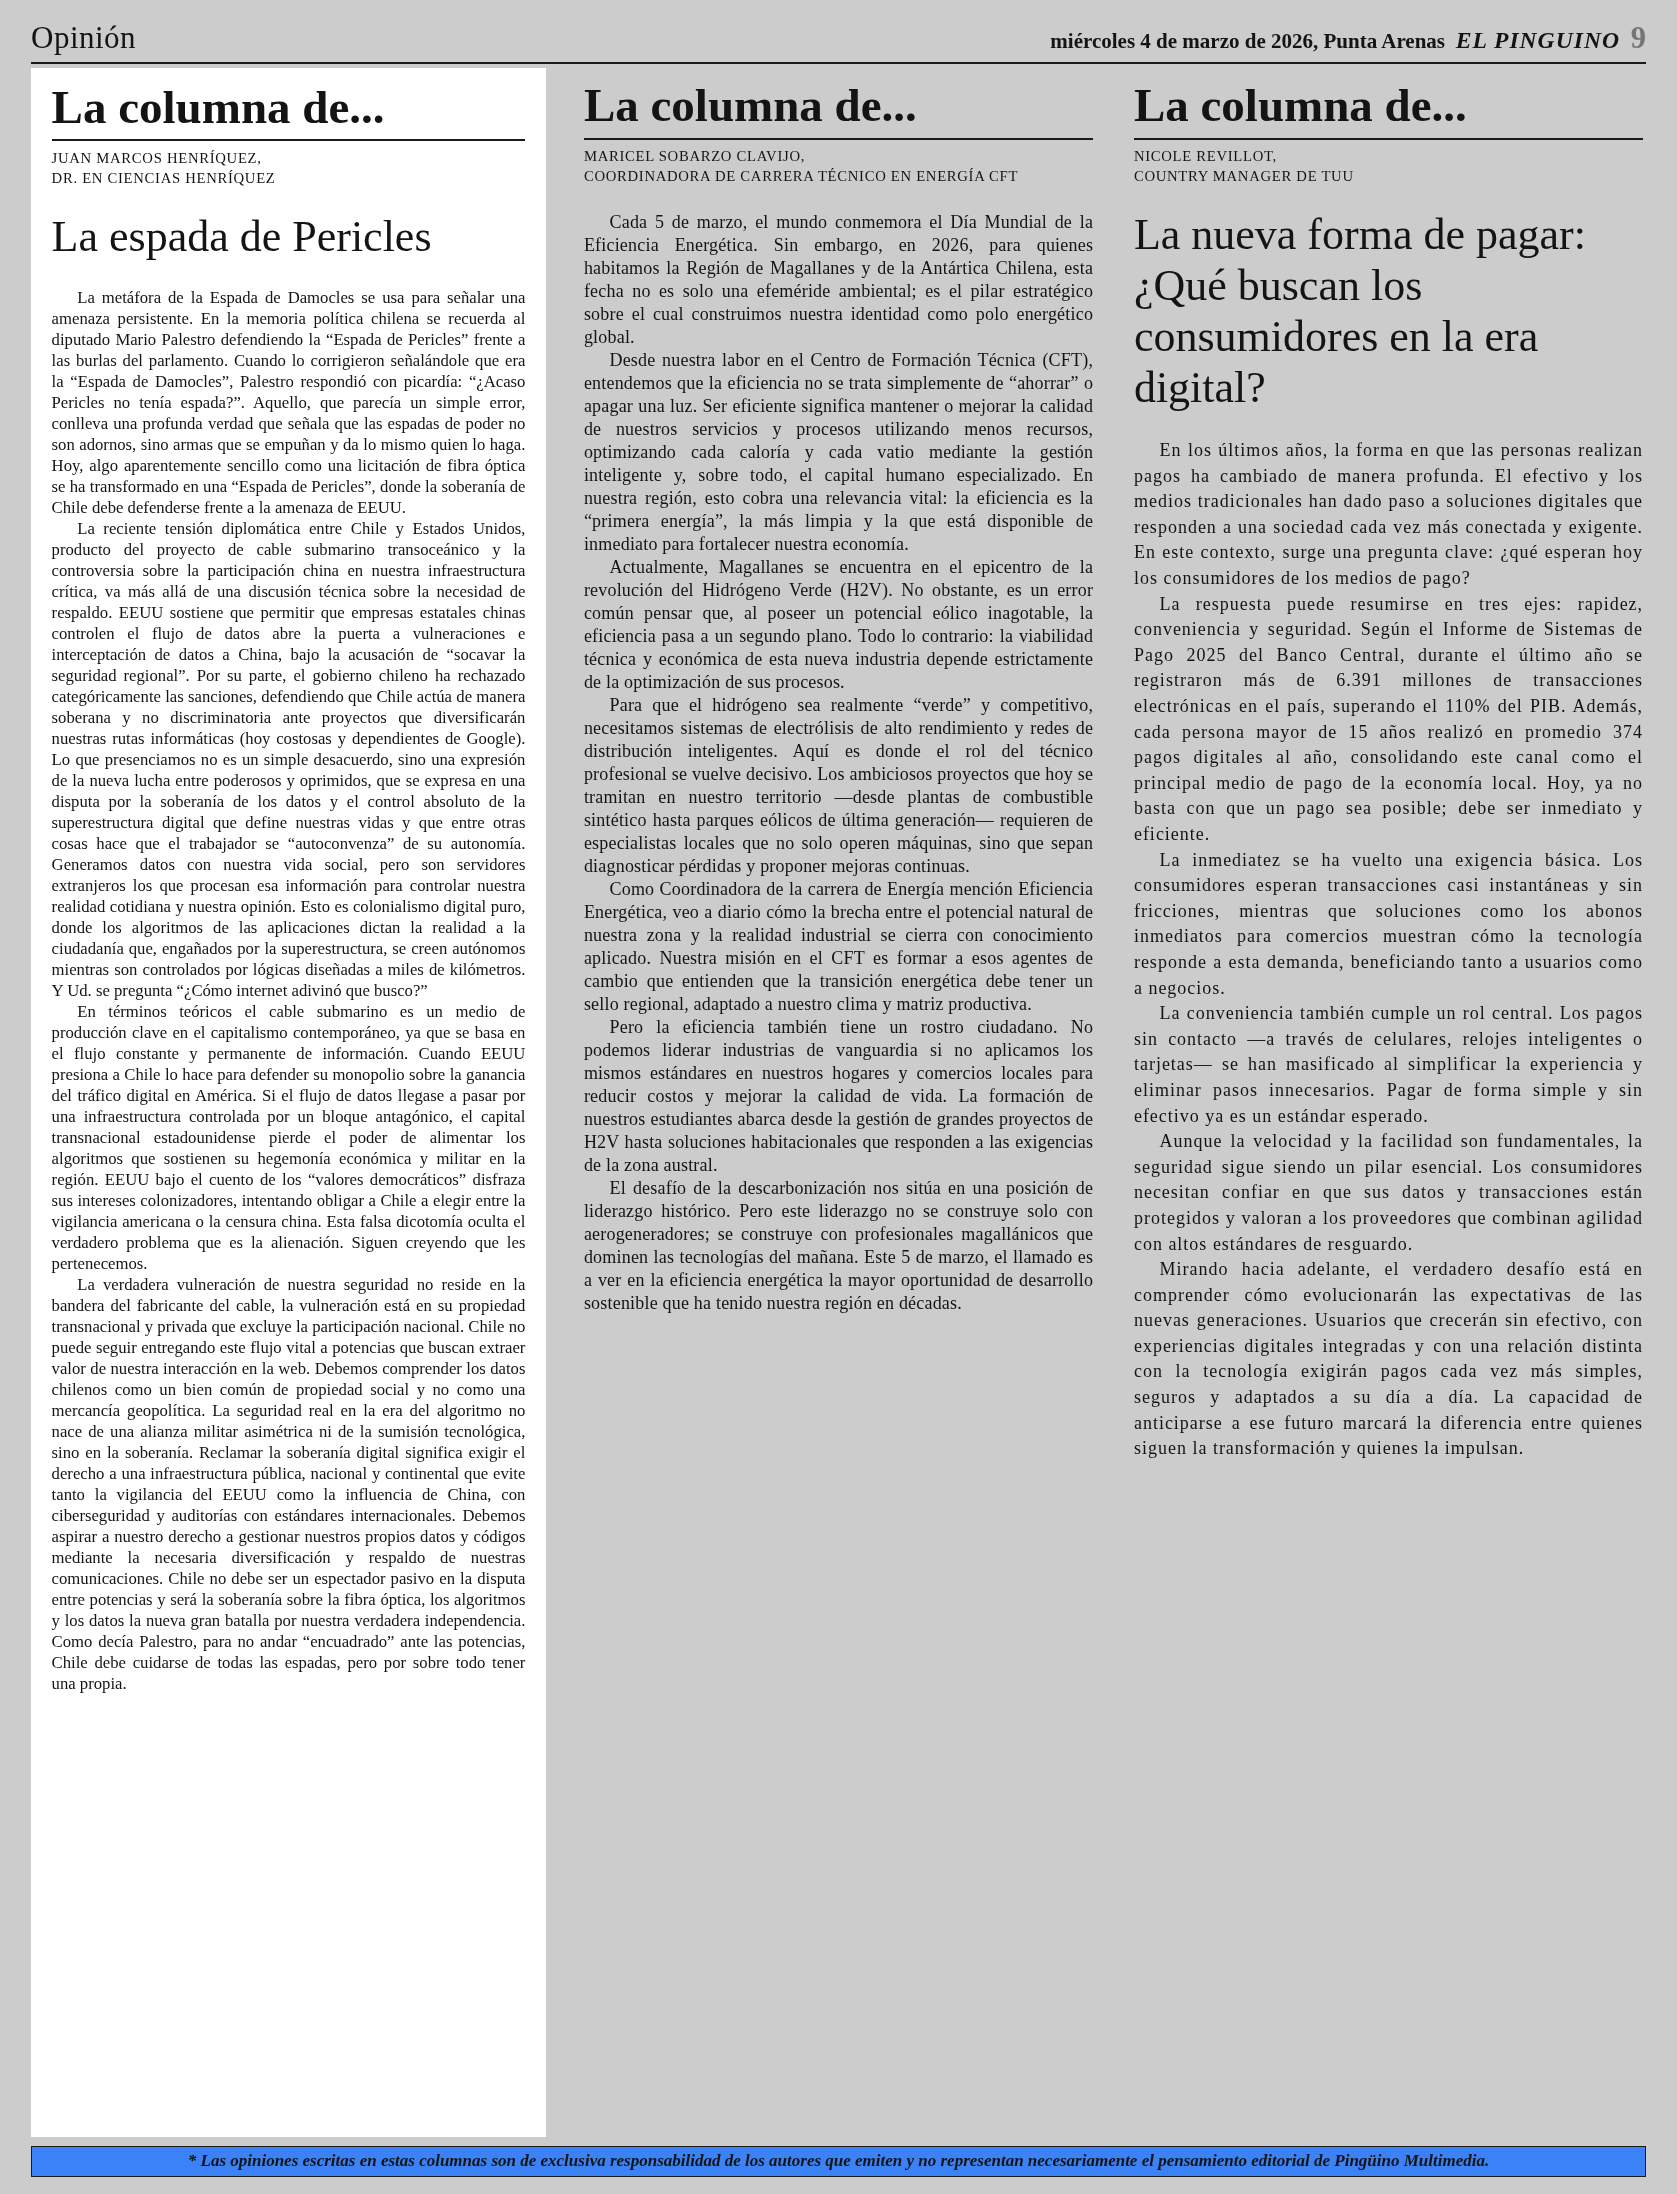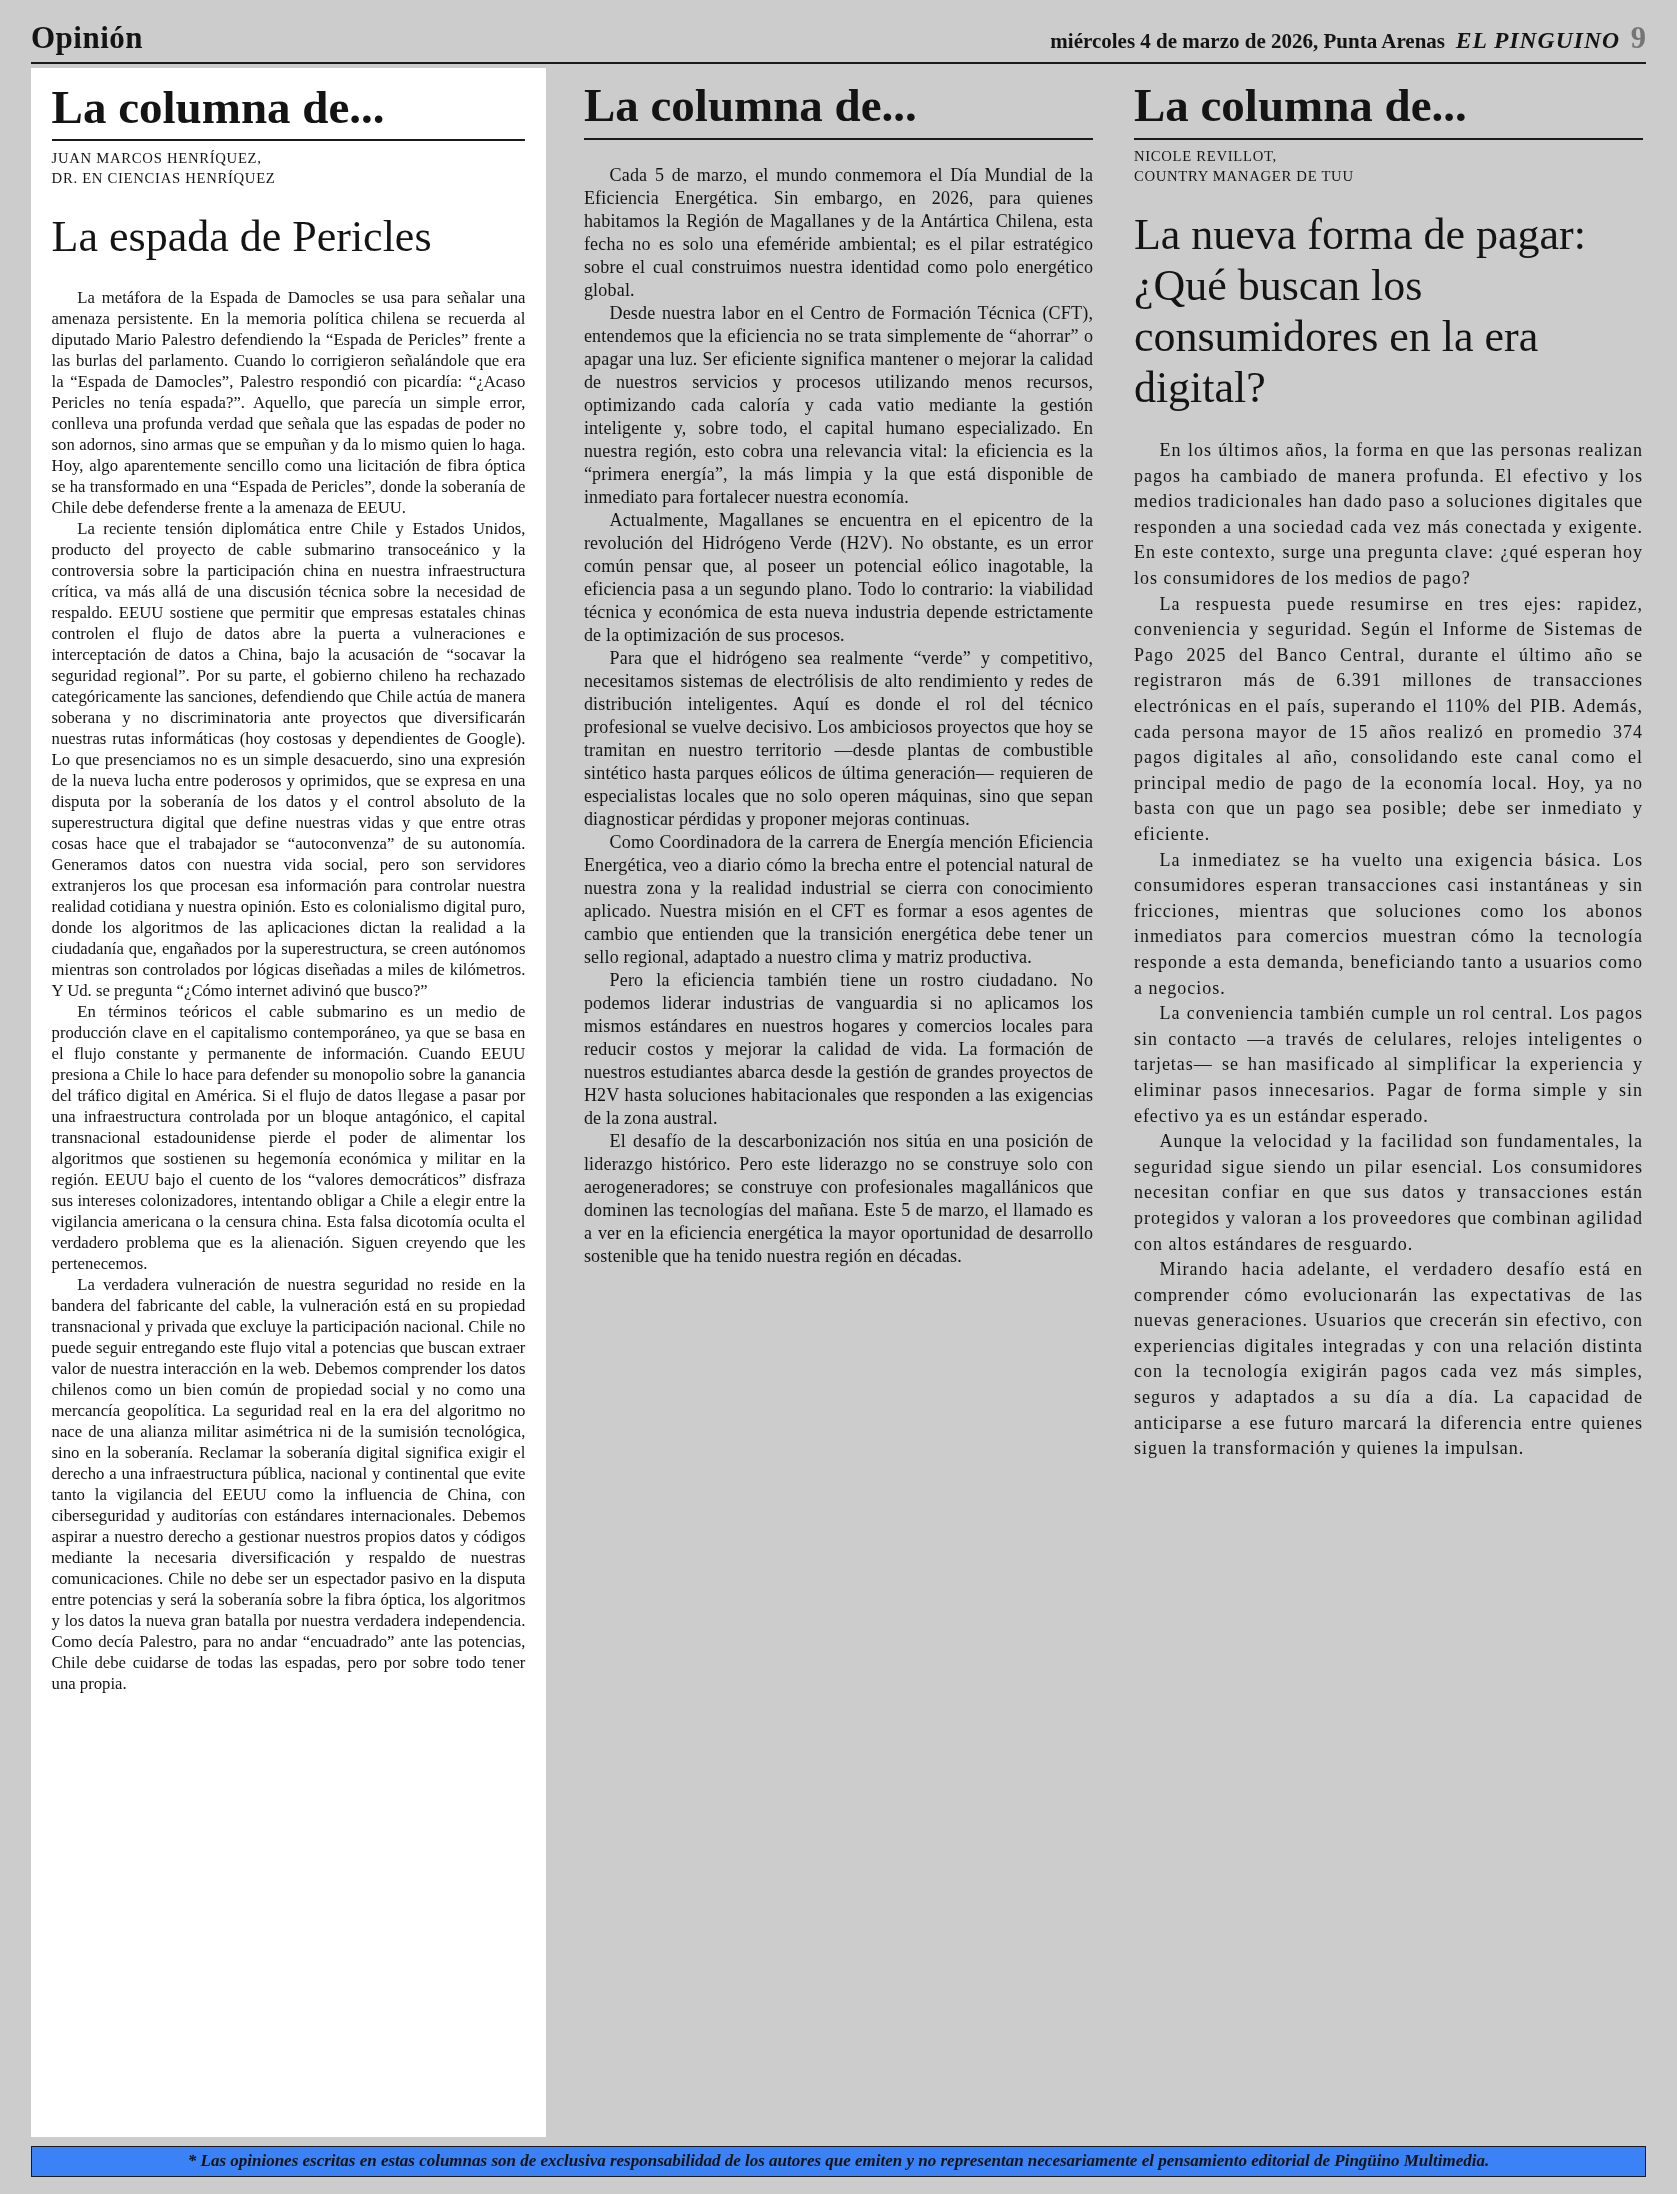--- a/index.html
+++ b/index.html
@@ -13,21 +13,21 @@
     width: 1677px; height: 2194px;
     padding: 19.7px 31px 16.7px;
     display: flex; flex-direction: column;
   }
   
   .masthead {
     display: flex; justify-content: space-between; align-items: flex-end;
     padding-bottom: 5.9px;
     border-bottom: 2.5px solid #1a1a1a;
   }
-  .section-title { font-size: 31px; font-weight: bold; letter-spacing: 0.5px; }
+  .section-title { font-size: 31px; font-weight: normal; letter-spacing: 0.5px; }
   .masthead-right { display: flex; align-items: baseline; gap: 10.8px; }
   .dateline { font-size: 21px; font-weight: bold; }
   .brand { font-size: 23.6px; font-weight: bold; font-style: italic; letter-spacing: 1px; }
   .page-number { font-size: 30.5px; font-weight: bold; color: #757575; }
   
   .columns {
     flex: 1 1 auto;
     display: grid;
     grid-template-columns: 1fr 1fr 1fr;
     gap: 35px;
@@ -88,20 +88,24 @@
         <p>La metáfora de la Espada de Damocles se usa para señalar una amenaza persistente. En la memoria política chilena se recuerda al diputado Mario Palestro defendiendo la “Espada de Pericles” frente a las burlas del parlamento. Cuando lo corrigieron señalándole que era la “Espada de Damocles”, Palestro respondió con picardía: “¿Acaso Pericles no tenía espada?”. Aquello, que parecía un simple error, conlleva una profunda verdad que señala que las espadas de poder no son adornos, sino armas que se empuñan y da lo mismo quien lo haga. Hoy, algo aparentemente sencillo como una licitación de fibra óptica se ha transformado en una “Espada de Pericles”, donde la soberanía de Chile debe defenderse frente a la amenaza de EEUU.</p>
         <p>La reciente tensión diplomática entre Chile y Estados Unidos, producto del proyecto de cable submarino transoceánico y la controversia sobre la participación china en nuestra infraestructura crítica, va más allá de una discusión técnica sobre la necesidad de respaldo. EEUU sostiene que permitir que empresas estatales chinas controlen el flujo de datos abre la puerta a vulneraciones e interceptación de datos a China, bajo la acusación de “socavar la seguridad regional”. Por su parte, el gobierno chileno ha rechazado categóricamente las sanciones, defendiendo que Chile actúa de manera soberana y no discriminatoria ante proyectos que diversificarán nuestras rutas informáticas (hoy costosas y dependientes de Google). Lo que presenciamos no es un simple desacuerdo, sino una expresión de la nueva lucha entre poderosos y oprimidos, que se expresa en una disputa por la soberanía de los datos y el control absoluto de la superestructura digital que define nuestras vidas y que entre otras cosas hace que el trabajador se “autoconvenza” de su autonomía. Generamos datos con nuestra vida social, pero son servidores extranjeros los que procesan esa información para controlar nuestra realidad cotidiana y nuestra opinión. Esto es colonialismo digital puro, donde los algoritmos de las aplicaciones dictan la realidad a la ciudadanía que, engañados por la superestructura, se creen autónomos mientras son controlados por lógicas diseñadas a miles de kilómetros. Y Ud. se pregunta “¿Cómo internet adivinó que busco?”</p>
         <p>En términos teóricos el cable submarino es un medio de producción clave en el capitalismo contemporáneo, ya que se basa en el flujo constante y permanente de información. Cuando EEUU presiona a Chile lo hace para defender su monopolio sobre la ganancia del tráfico digital en América. Si el flujo de datos llegase a pasar por una infraestructura controlada por un bloque antagónico, el capital transnacional estadounidense pierde el poder de alimentar los algoritmos que sostienen su hegemonía económica y militar en la región. EEUU bajo el cuento de los “valores democráticos” disfraza sus intereses colonizadores, intentando obligar a Chile a elegir entre la vigilancia americana o la censura china. Esta falsa dicotomía oculta el verdadero problema que es la alienación. Siguen creyendo que les pertenecemos.</p>
         <p>La verdadera vulneración de nuestra seguridad no reside en la bandera del fabricante del cable, la vulneración está en su propiedad transnacional y privada que excluye la participación nacional. Chile no puede seguir entregando este flujo vital a potencias que buscan extraer valor de nuestra interacción en la web. Debemos comprender los datos chilenos como un bien común de propiedad social y no como una mercancía geopolítica. La seguridad real en la era del algoritmo no nace de una alianza militar asimétrica ni de la sumisión tecnológica, sino en la soberanía. Reclamar la soberanía digital significa exigir el derecho a una infraestructura pública, nacional y continental que evite tanto la vigilancia del EEUU como la influencia de China, con ciberseguridad y auditorías con estándares internacionales. Debemos aspirar a nuestro derecho a gestionar nuestros propios datos y códigos mediante la necesaria diversificación y respaldo de nuestras comunicaciones. Chile no debe ser un espectador pasivo en la disputa entre potencias y será la soberanía sobre la fibra óptica, los algoritmos y los datos la nueva gran batalla por nuestra verdadera independencia. Como decía Palestro, para no andar “encuadrado” ante las potencias, Chile debe cuidarse de todas las espadas, pero por sobre todo tener una propia.</p>
       </div>
     </article>
 
     <article class="column col-1">
       <h2 class="kicker">La columna de...</h2>
       <hr class="kicker-rule">
+      <div class="author">
+        <div>MARICEL SOBARZO CLAVIJO,</div>
+        <div>COORDINADORA DE CARRERA TÉCNICO EN ENERGÍA CFT</div>
+      </div>
       <div class="body">
         <p>Cada 5 de marzo, el mundo conmemora el Día Mundial de la Eficiencia Energética. Sin embargo, en 2026, para quienes habitamos la Región de Magallanes y de la Antártica Chilena, esta fecha no es solo una efeméride ambiental; es el pilar estratégico sobre el cual construimos nuestra identidad como polo energético global.</p>
         <p>Desde nuestra labor en el Centro de Formación Técnica (CFT), entendemos que la eficiencia no se trata simplemente de “ahorrar” o apagar una luz. Ser eficiente significa mantener o mejorar la calidad de nuestros servicios y procesos utilizando menos recursos, optimizando cada caloría y cada vatio mediante la gestión inteligente y, sobre todo, el capital humano especializado. En nuestra región, esto cobra una relevancia vital: la eficiencia es la “primera energía”, la más limpia y la que está disponible de inmediato para fortalecer nuestra economía.</p>
         <p>Actualmente, Magallanes se encuentra en el epicentro de la revolución del Hidrógeno Verde (H2V). No obstante, es un error común pensar que, al poseer un potencial eólico inagotable, la eficiencia pasa a un segundo plano. Todo lo contrario: la viabilidad técnica y económica de esta nueva industria depende estrictamente de la optimización de sus procesos.</p>
         <p>Para que el hidrógeno sea realmente “verde” y competitivo, necesitamos sistemas de electrólisis de alto rendimiento y redes de distribución inteligentes. Aquí es donde el rol del técnico profesional se vuelve decisivo. Los ambiciosos proyectos que hoy se tramitan en nuestro territorio —desde plantas de combustible sintético hasta parques eólicos de última generación— requieren de especialistas locales que no solo operen máquinas, sino que sepan diagnosticar pérdidas y proponer mejoras continuas.</p>
         <p>Como Coordinadora de la carrera de Energía mención Eficiencia Energética, veo a diario cómo la brecha entre el potencial natural de nuestra zona y la realidad industrial se cierra con conocimiento aplicado. Nuestra misión en el CFT es formar a esos agentes de cambio que entienden que la transición energética debe tener un sello regional, adaptado a nuestro clima y matriz productiva.</p>
         <p>Pero la eficiencia también tiene un rostro ciudadano. No podemos liderar industrias de vanguardia si no aplicamos los mismos estándares en nuestros hogares y comercios locales para reducir costos y mejorar la calidad de vida. La formación de nuestros estudiantes abarca desde la gestión de grandes proyectos de H2V hasta soluciones habitacionales que responden a las exigencias de la zona austral.</p>
         <p>El desafío de la descarbonización nos sitúa en una posición de liderazgo histórico. Pero este liderazgo no se construye solo con aerogeneradores; se construye con profesionales magallánicos que dominen las tecnologías del mañana. Este 5 de marzo, el llamado es a ver en la eficiencia energética la mayor oportunidad de desarrollo sostenible que ha tenido nuestra región en décadas.</p>
       </div>
     </article>

